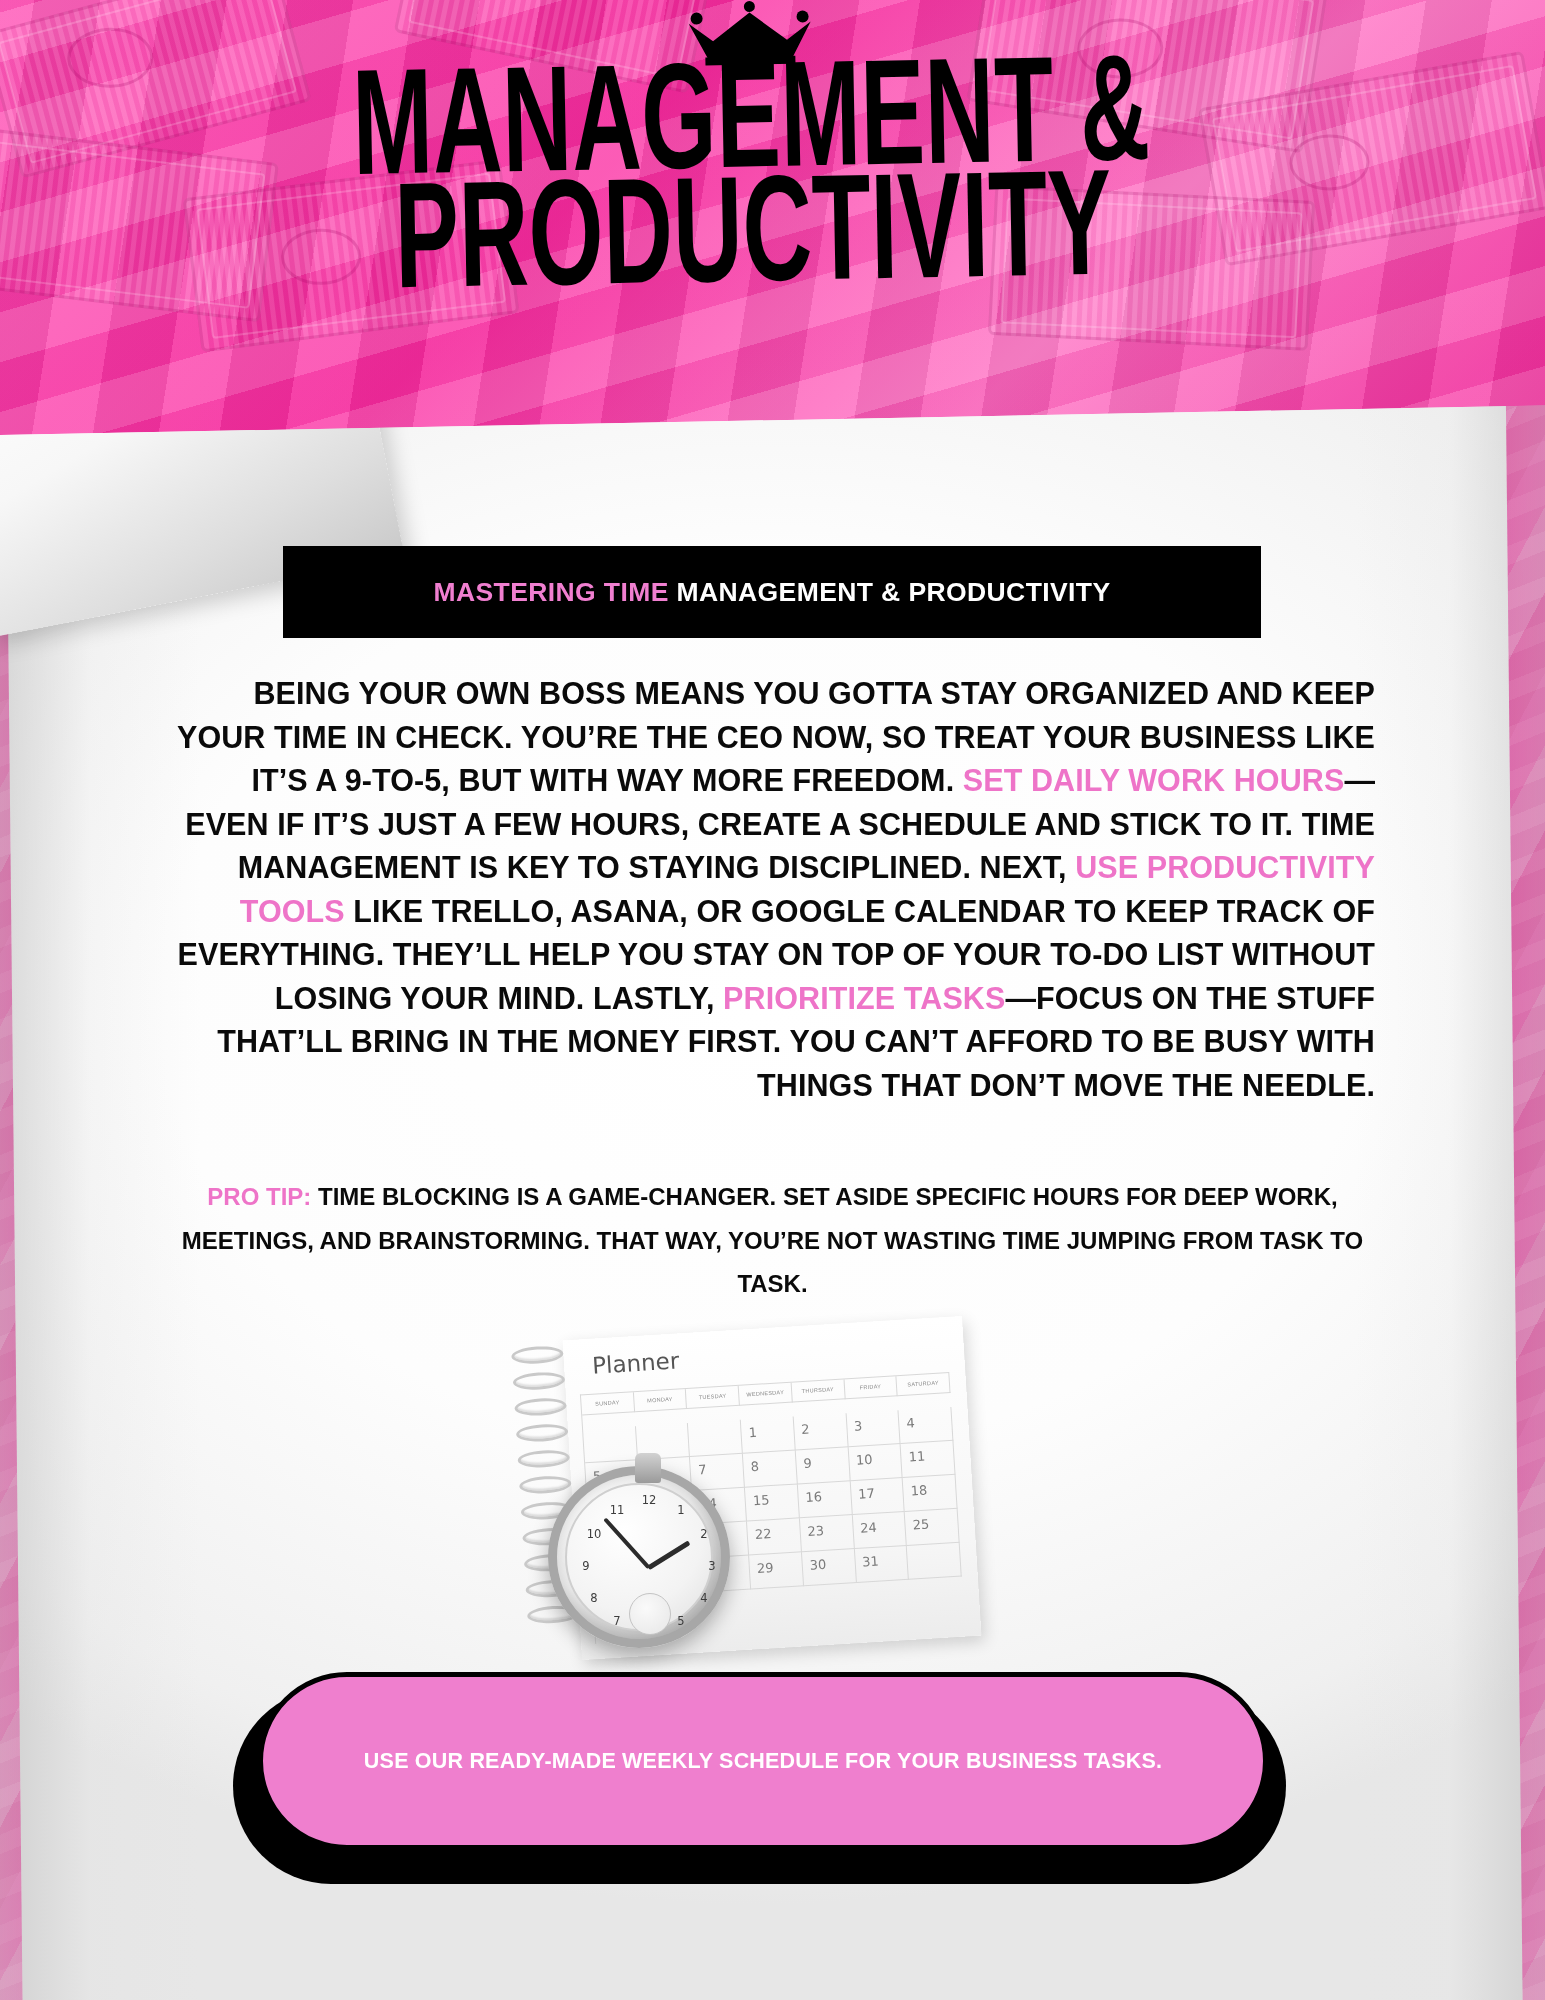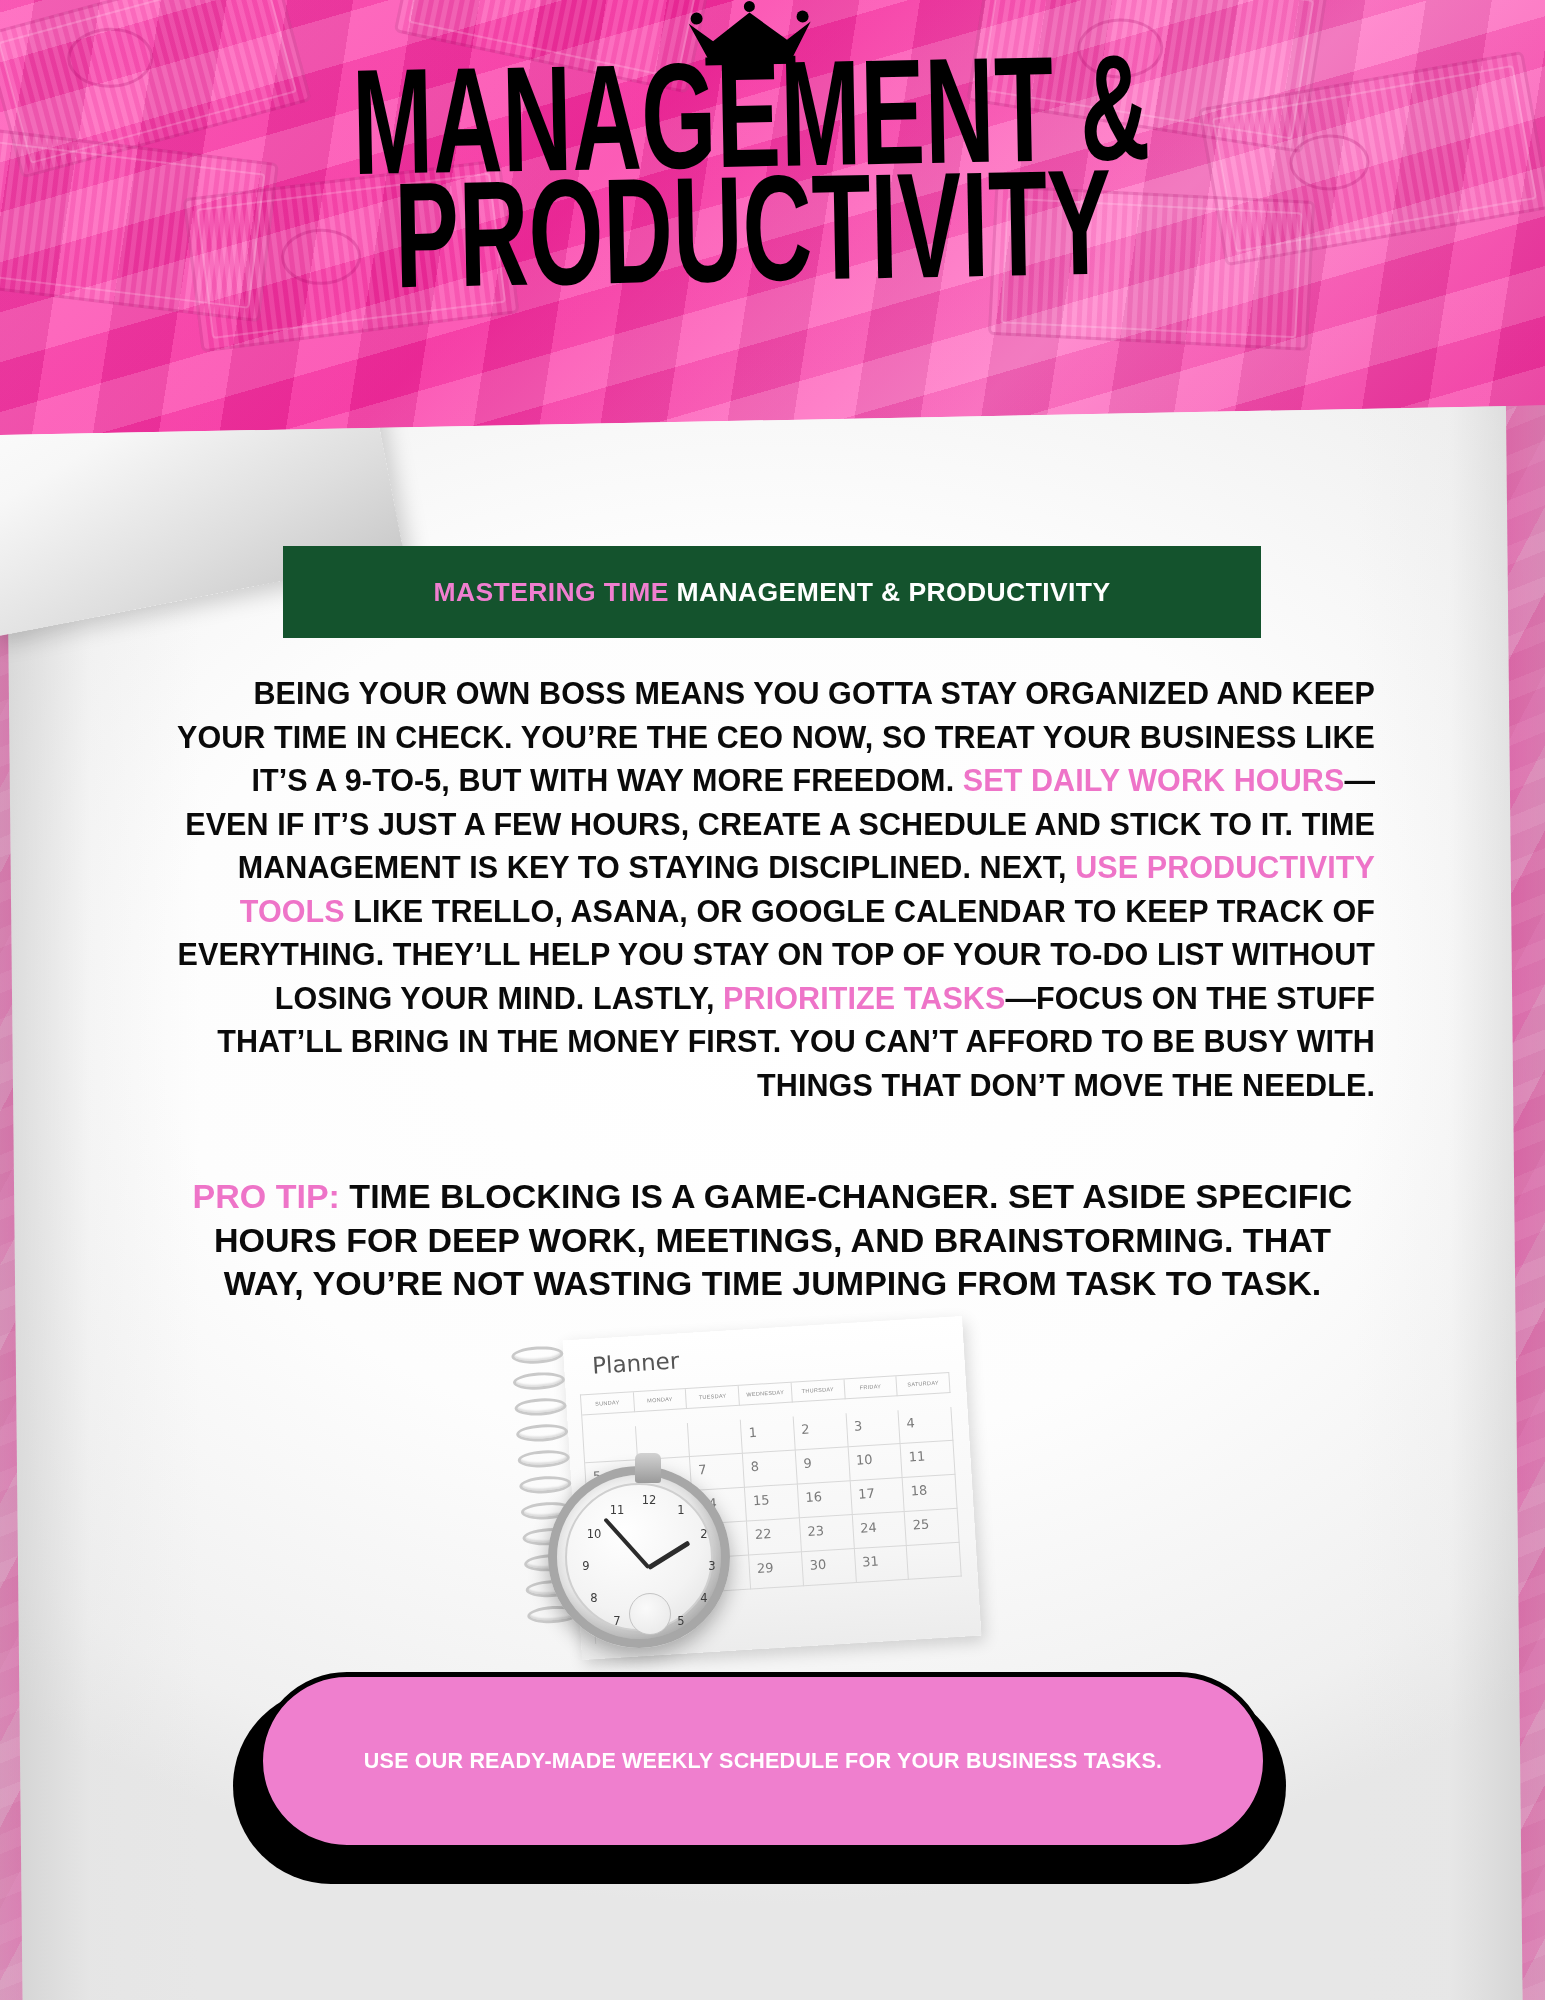--- a/index.html
+++ b/index.html
@@ -162,21 +162,21 @@
     height: 2000px;
     z-index: 10;
   }
 
   .headline-bar {
     position: absolute;
     left: 283px;
     top: 546px;
     width: 978px;
     height: 92px;
-    background: #14532d;
+    background: #000000;
     display: flex;
     align-items: center;
     justify-content: center;
   }
 
   .headline-text {
     font-size: 26.5px;
     font-weight: 700;
     letter-spacing: 0.4px;
     color: #ffffff;
@@ -204,21 +204,21 @@
 
   .pink { color: #ee74c8; }
 
   .protip {
     position: absolute;
     left: 170px;
     top: 1175px;
     width: 1205px;
     text-align: center;
     color: #0a0a0a;
-    font-size: 34px;
+    font-size: 24px;
     font-weight: 700;
     line-height: 43.5px;
     text-transform: uppercase;
   }
 
   
   .photo {
     position: absolute;
     left: 480px;
     top: 1318px;

